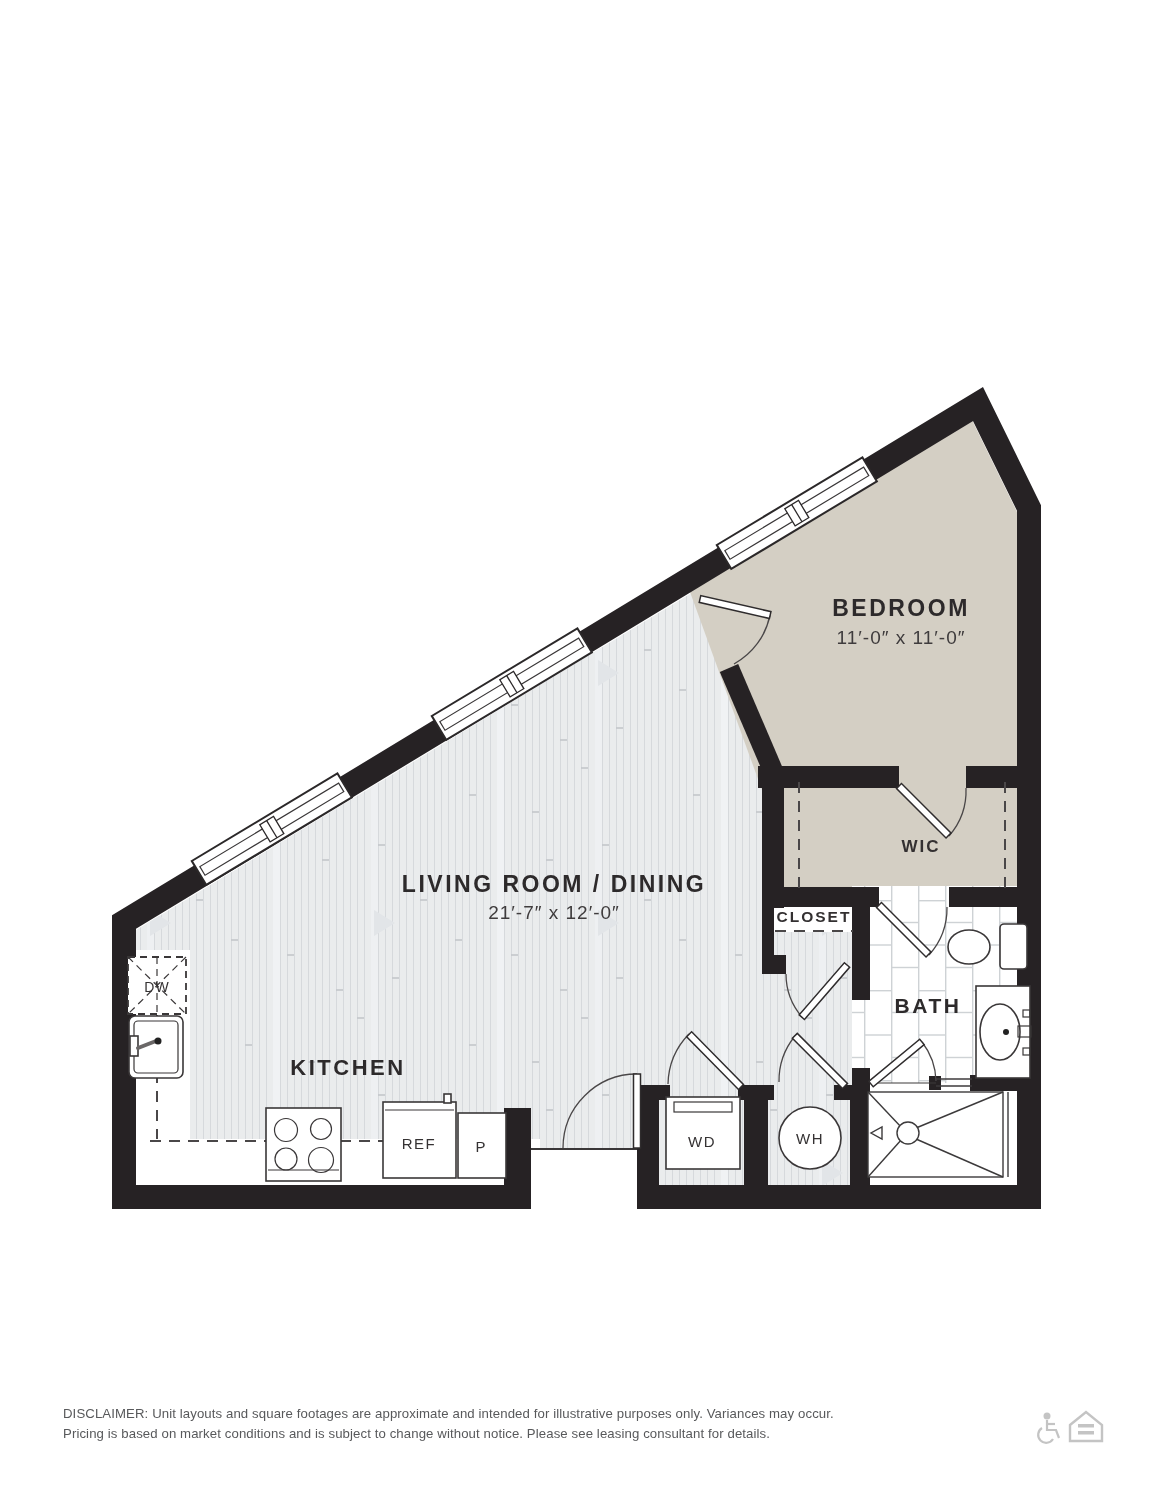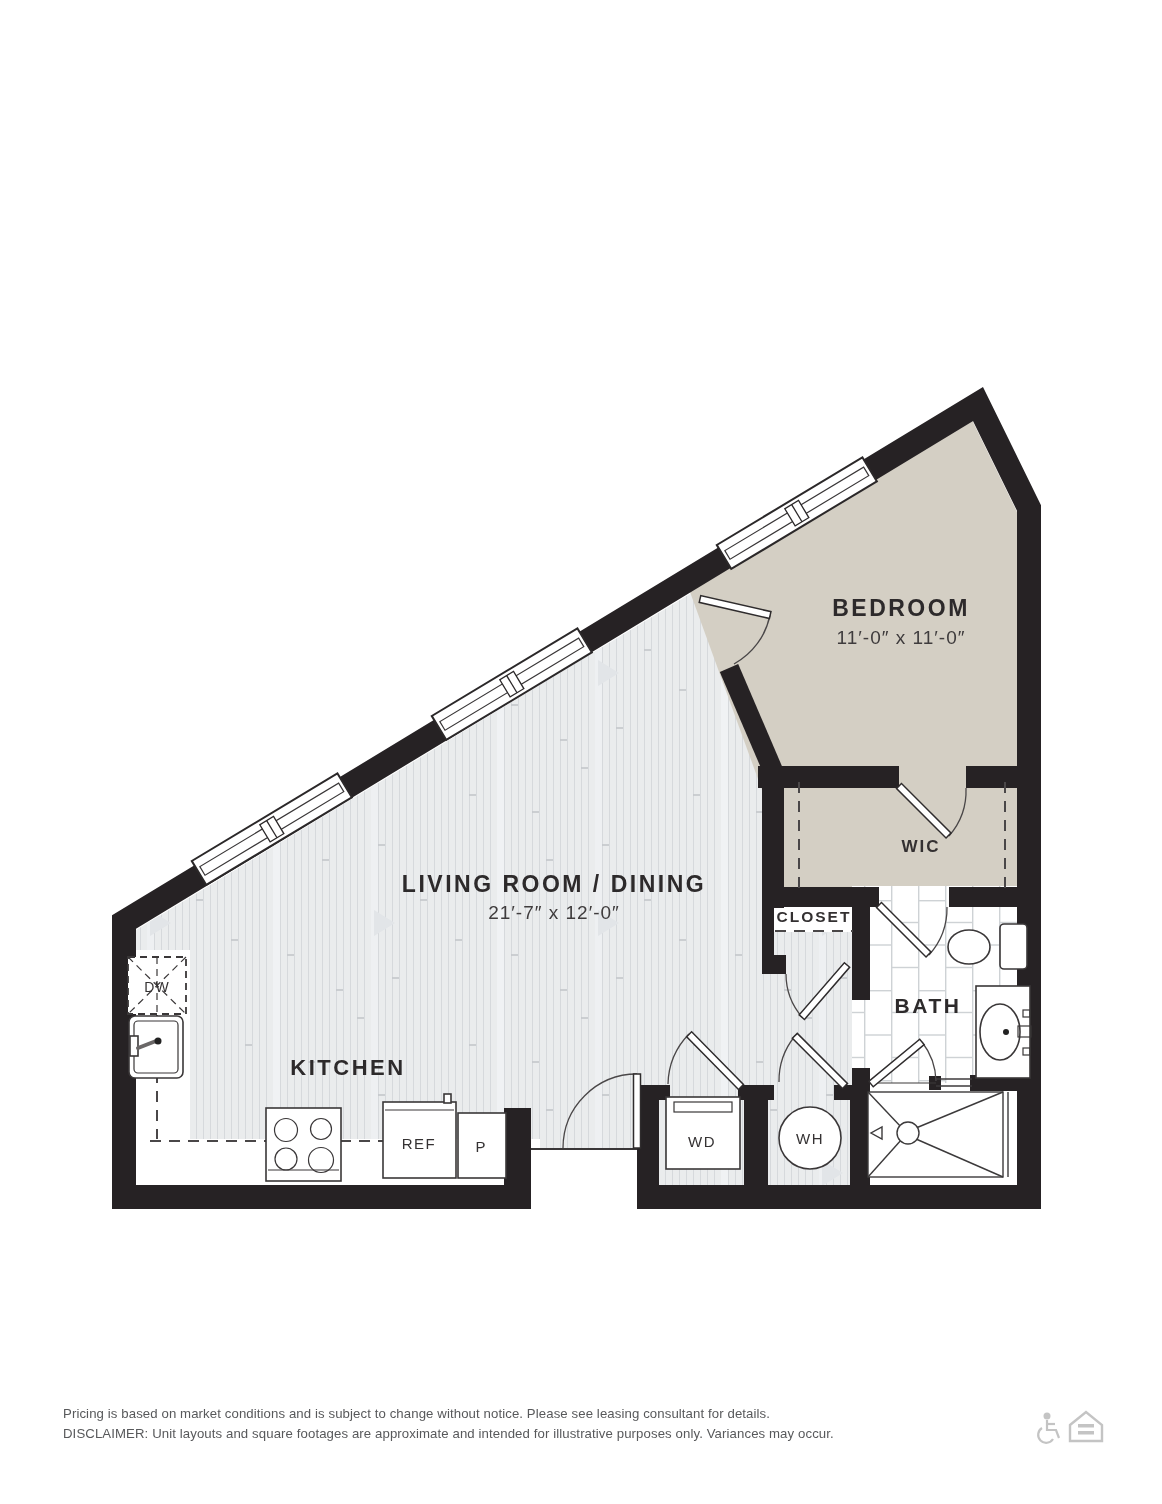--- a/index.html
+++ b/index.html
@@ -280,17 +280,17 @@
     </g>
     <g stroke-width="2.4">
       <path d="M 1070,1425 L 1086,1412 L 1102,1425 L 1102,1441 L 1070,1441 Z"></path>
       <rect x="1078" y="1424" width="16" height="3.5" fill="#c4c4c4" stroke="none"></rect>
       <rect x="1078" y="1431" width="16" height="3.5" fill="#c4c4c4" stroke="none"></rect>
     </g>
   </g>
 </svg>
 
 <div class="disclaimer">
+  <div>DISCLAIMER: Unit layouts and square footages are approximate and intended for illustrative purposes only. Variances may occur.</div>
   <div>Pricing is based on market conditions and is subject to change without notice. Please see leasing consultant for details.</div>
-  <div>DISCLAIMER: Unit layouts and square footages are approximate and intended for illustrative purposes only. Variances may occur.</div>
 </div>
 
 </div>
 
 </body></html>

